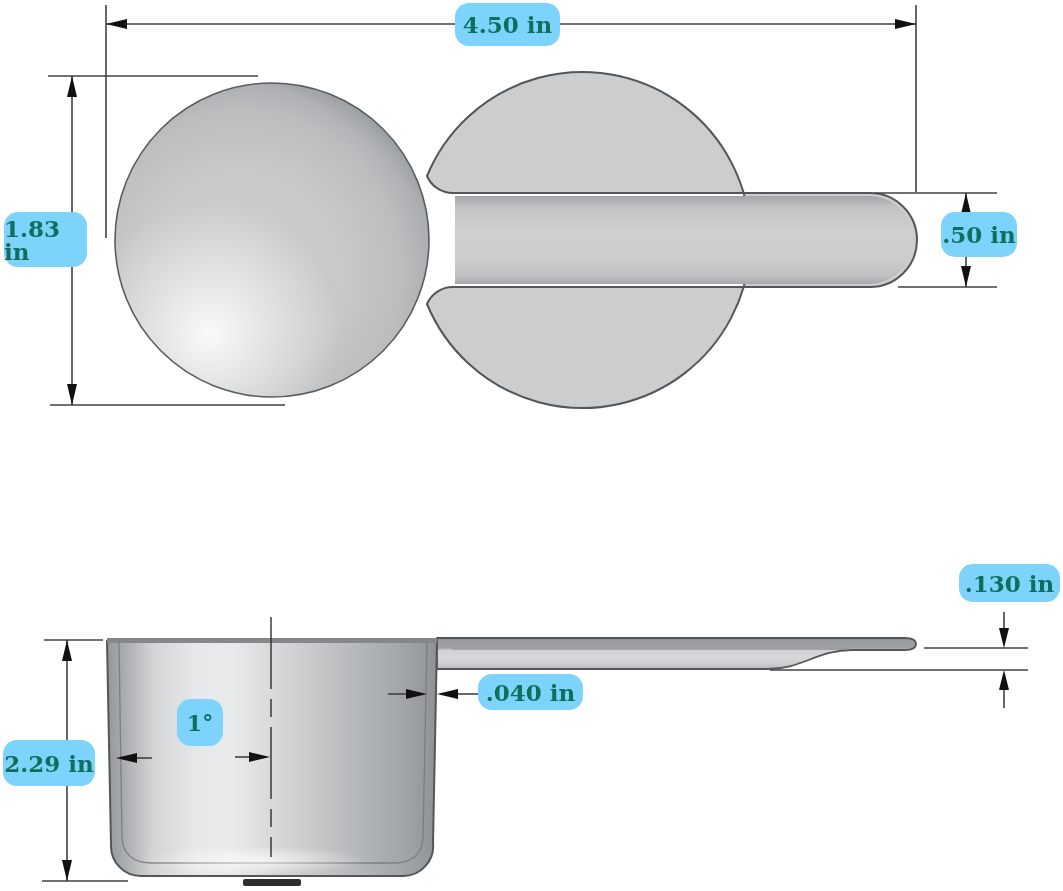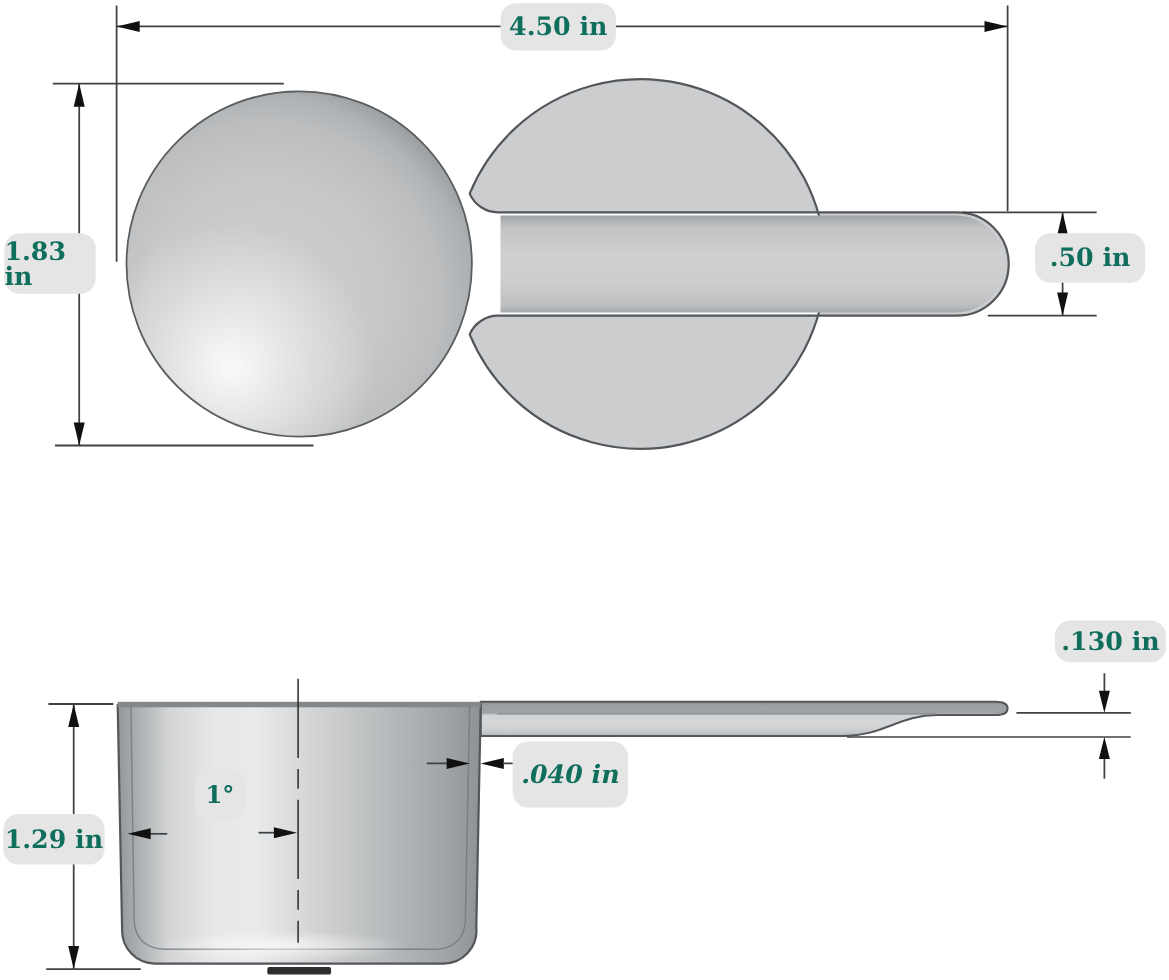--- a/index.html
+++ b/index.html
@@ -7,33 +7,33 @@
     position:relative;
     width:1063px;height:891px;
     background:#ffffff;
     font-family:"DejaVu Serif", serif;
     overflow:hidden;
   }
   .drawing-svg{position:absolute;left:0;top:0;}
   .dim-label{
     position:absolute;
     display:flex;align-items:center;justify-content:center;
-    background:#e5e5e5;
+    background:#7dd3fc;
     color:#0f6f5c;
     font-weight:bold;
     font-size:23px;
     border-radius:14px;
     letter-spacing:0px;
     line-height:1;
   }
   .lbl-total-length{left:455px;top:3px;width:105px;height:43px;}
   .lbl-bowl-diameter{left:4px;top:212px;width:83px;height:55px;}
-  .lbl-handle-width{left:941px;top:212px;width:100px;height:45px;}
+  .lbl-handle-width{left:941px;top:212px;width:76px;height:45px;}
   .lbl-handle-thickness{left:959px;top:564px;width:101px;height:38px;}
-  .lbl-wall-thickness{left:466px;top:674px;width:105px;height:60px;font-style:italic;}
+  .lbl-wall-thickness{left:478px;top:674px;width:105px;height:36px;}
   .lbl-cup-height{left:3px;top:740px;width:92px;height:46px;}
   .lbl-draft-angle{left:177px;top:699px;width:46px;height:47px;font-size:22px;}
 </style>
 </head>
 <body>
 
 <div class="canvas">
 
   <svg class="drawing-svg" width="1063" height="891" viewBox="0 0 1063 891">
     <defs>
@@ -165,16 +165,16 @@
         <polygon points="270,757 249,752 249,762" fill="#111" stroke="none"></polygon>
       </g>
     </g>
   </svg>
 
   <div class="dim-label lbl-total-length">4.50 in</div>
   <div class="dim-label lbl-bowl-diameter">1.83 in</div>
   <div class="dim-label lbl-handle-width">.50 in</div>
   <div class="dim-label lbl-handle-thickness">.130 in</div>
   <div class="dim-label lbl-wall-thickness">.040 in</div>
-  <div class="dim-label lbl-cup-height">1.29 in</div>
+  <div class="dim-label lbl-cup-height">2.29 in</div>
   <div class="dim-label lbl-draft-angle">1°</div>
 
 </div>
 
 </body></html>

